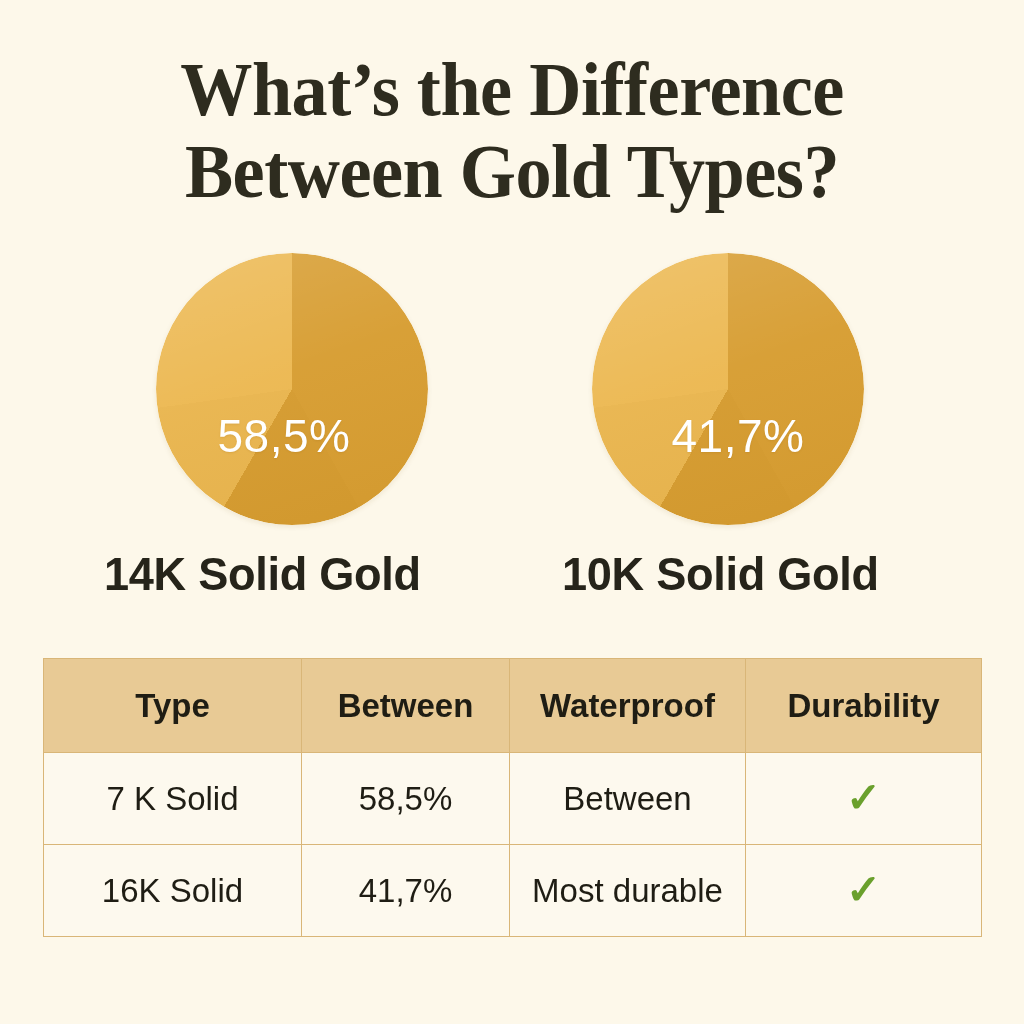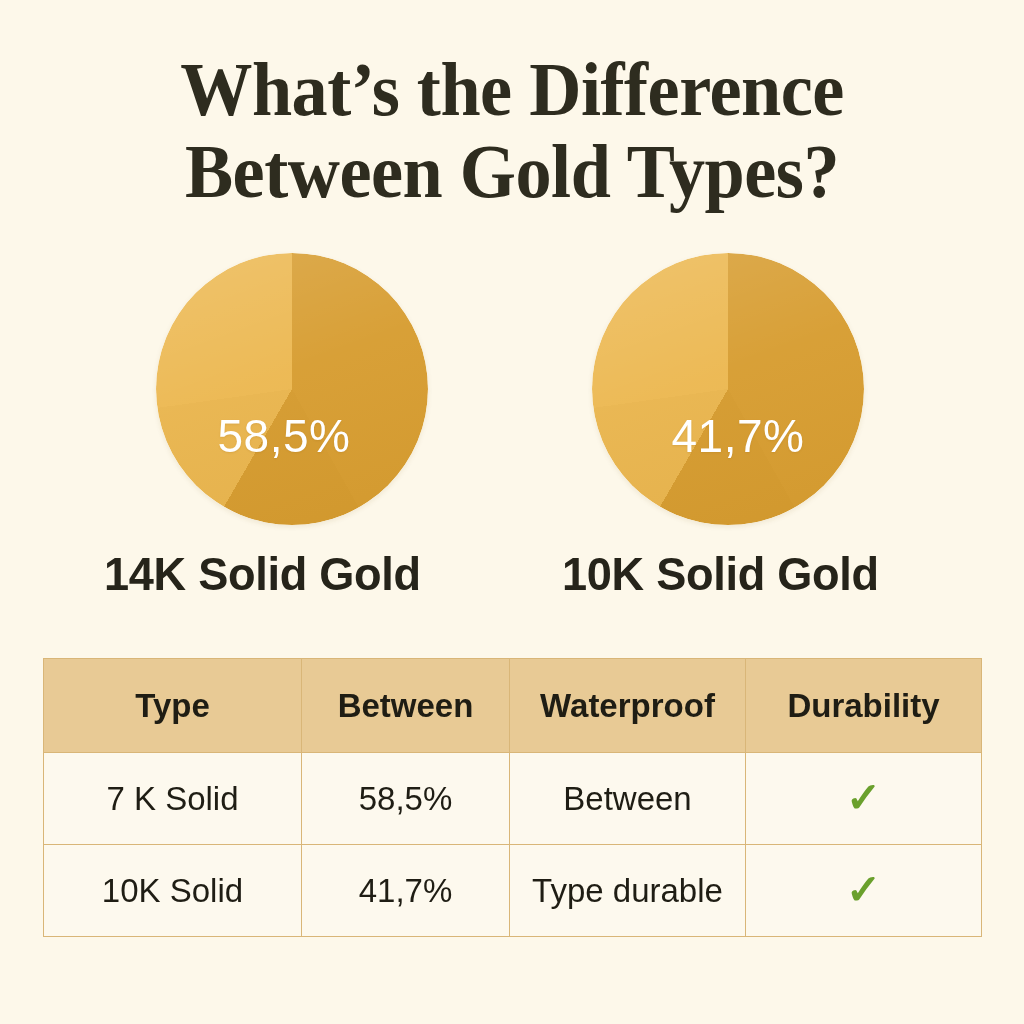--- a/index.html
+++ b/index.html
@@ -207,23 +207,23 @@
     <tbody>
       <tr>
         <td>7 K Solid</td>
         <td>58,5%</td>
         <td>Between</td>
         <td>
           <span class="check">✓</span>
         </td>
       </tr>
       <tr>
-        <td>10K Solid</td>
+        <td>16K Solid</td>
         <td>41,7%</td>
-        <td>Type durable</td>
+        <td>Most durable</td>
         <td>
           <span class="check">✓</span>
         </td>
       </tr>
     </tbody>
   </table>
 
 </div>
 
 </body></html>

